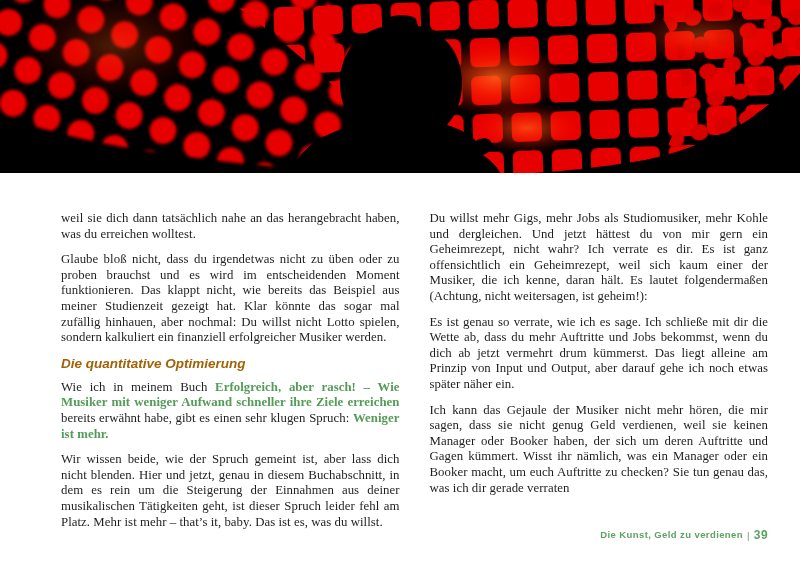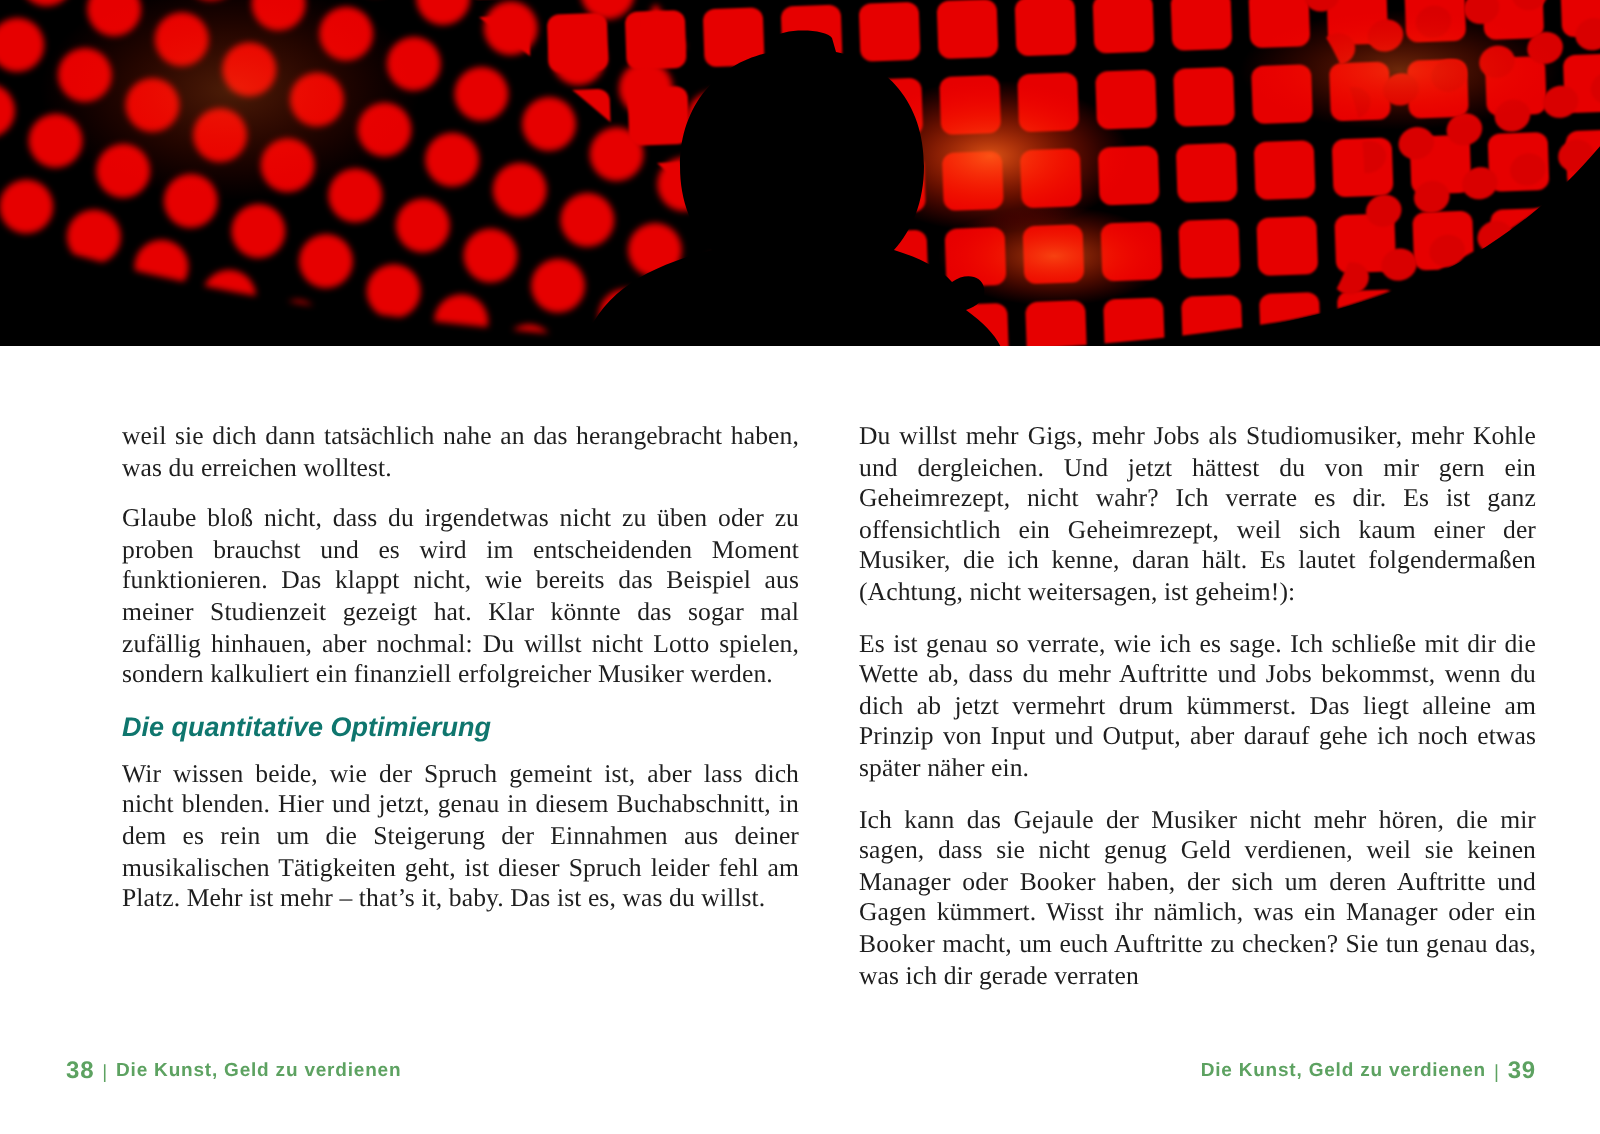--- a/index.html
+++ b/index.html
@@ -34,21 +34,21 @@
     line-height:15.6px;
     color:#1e1e1e;
     text-align:justify;
     letter-spacing:0.05px;
   }
   .subhead{
     font-family:"Liberation Sans",sans-serif;
     font-style:italic;
     font-weight:bold;
     font-size:13.5px;
-    color:#0f766e;
+    color:#a16207;
     margin:6px 0 9px 0;
   }
   .green-bold{
     color:#549b58;
     font-weight:bold;
   }
   
   .footer{
     position:absolute;
     bottom:26px;
@@ -122,32 +122,30 @@
                C494,163 500,170 502,178 Z" fill="#000"></path>
     </svg>
   </div>
 
   <div class="pages">
 
     <div class="page">
       <p>weil sie dich dann tatsächlich nahe an das herangebracht haben, was du erreichen wolltest.</p>
       <p>Glaube bloß nicht, dass du irgendetwas nicht zu üben oder zu proben brauchst und es wird im entscheidenden Moment funktionieren. Das klappt nicht, wie bereits das Beispiel aus meiner Studienzeit gezeigt hat. Klar könnte das sogar mal zufällig hinhauen, aber nochmal: Du willst nicht Lotto spielen, sondern kalkuliert ein finanziell erfolgreicher Musiker werden.</p>
       <h3 class="subhead">Die quantitative Optimierung</h3>
+      <p><span>Wie ich in meinem Buch </span><span class="green-bold">Erfolgreich, aber rasch! – Wie Musiker mit weniger Aufwand schneller ihre Ziele erreichen</span><span> bereits erwähnt habe, gibt es einen sehr klugen Spruch: </span><span class="green-bold">Weniger ist mehr.</span></p>
       <p>Wir wissen beide, wie der Spruch gemeint ist, aber lass dich nicht blenden. Hier und jetzt, genau in diesem Buchabschnitt, in dem es rein um die Steigerung der Einnahmen aus deiner musikalischen Tätigkeiten geht, ist dieser Spruch leider fehl am Platz. Mehr ist mehr – that’s it, baby. Das ist es, was du willst.</p>
     </div>
 
     <div class="page">
       <p>Du willst mehr Gigs, mehr Jobs als Studiomusiker, mehr Kohle und dergleichen. Und jetzt hättest du von mir gern ein Geheimrezept, nicht wahr? Ich verrate es dir. Es ist ganz offensichtlich ein Geheimrezept, weil sich kaum einer der Musiker, die ich kenne, daran hält. Es lautet folgendermaßen (Achtung, nicht weitersagen, ist geheim!):</p>
       <p>Es ist genau so verrate, wie ich es sage. Ich schließe mit dir die Wette ab, dass du mehr Auftritte und Jobs bekommst, wenn du dich ab jetzt vermehrt drum kümmerst. Das liegt alleine am Prinzip von Input und Output, aber darauf gehe ich noch etwas später näher ein.</p>
       <p>Ich kann das Gejaule der Musiker nicht mehr hören, die mir sagen, dass sie nicht genug Geld verdienen, weil sie keinen Manager oder Booker haben, der sich um deren Auftritte und Gagen kümmert. Wisst ihr nämlich, was ein Manager oder ein Booker macht, um euch Auftritte zu checken? Sie tun genau das, was ich dir gerade verraten</p>
     </div>
 
   </div>
 
-  <div class="footer footer-left">
-    <span class="pagenum">38</span><span class="sep">|</span><span class="chap">Die Kunst, Geld zu verdienen</span>
-  </div>
 
   <div class="footer footer-right">
     <span class="chap">Die Kunst, Geld zu verdienen</span><span class="sep">|</span><span class="pagenum">39</span>
   </div>
 
 </div>
 
 </body></html>

